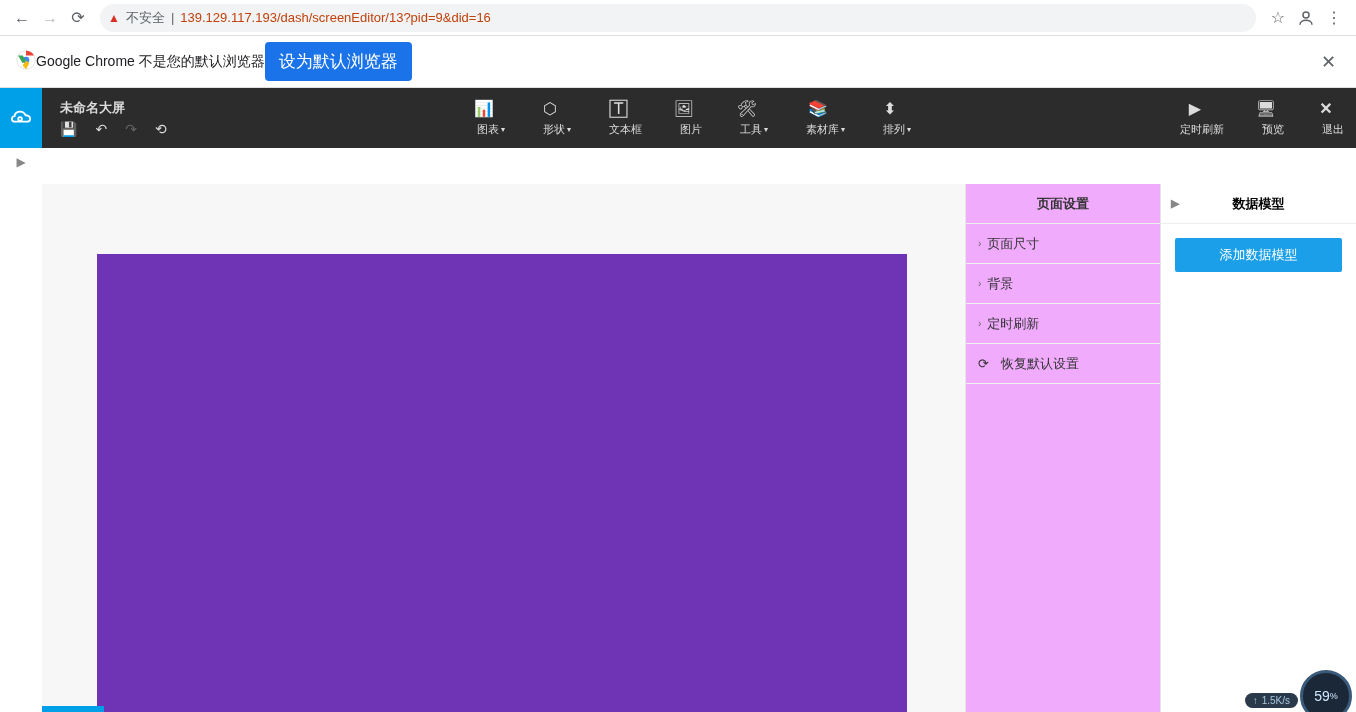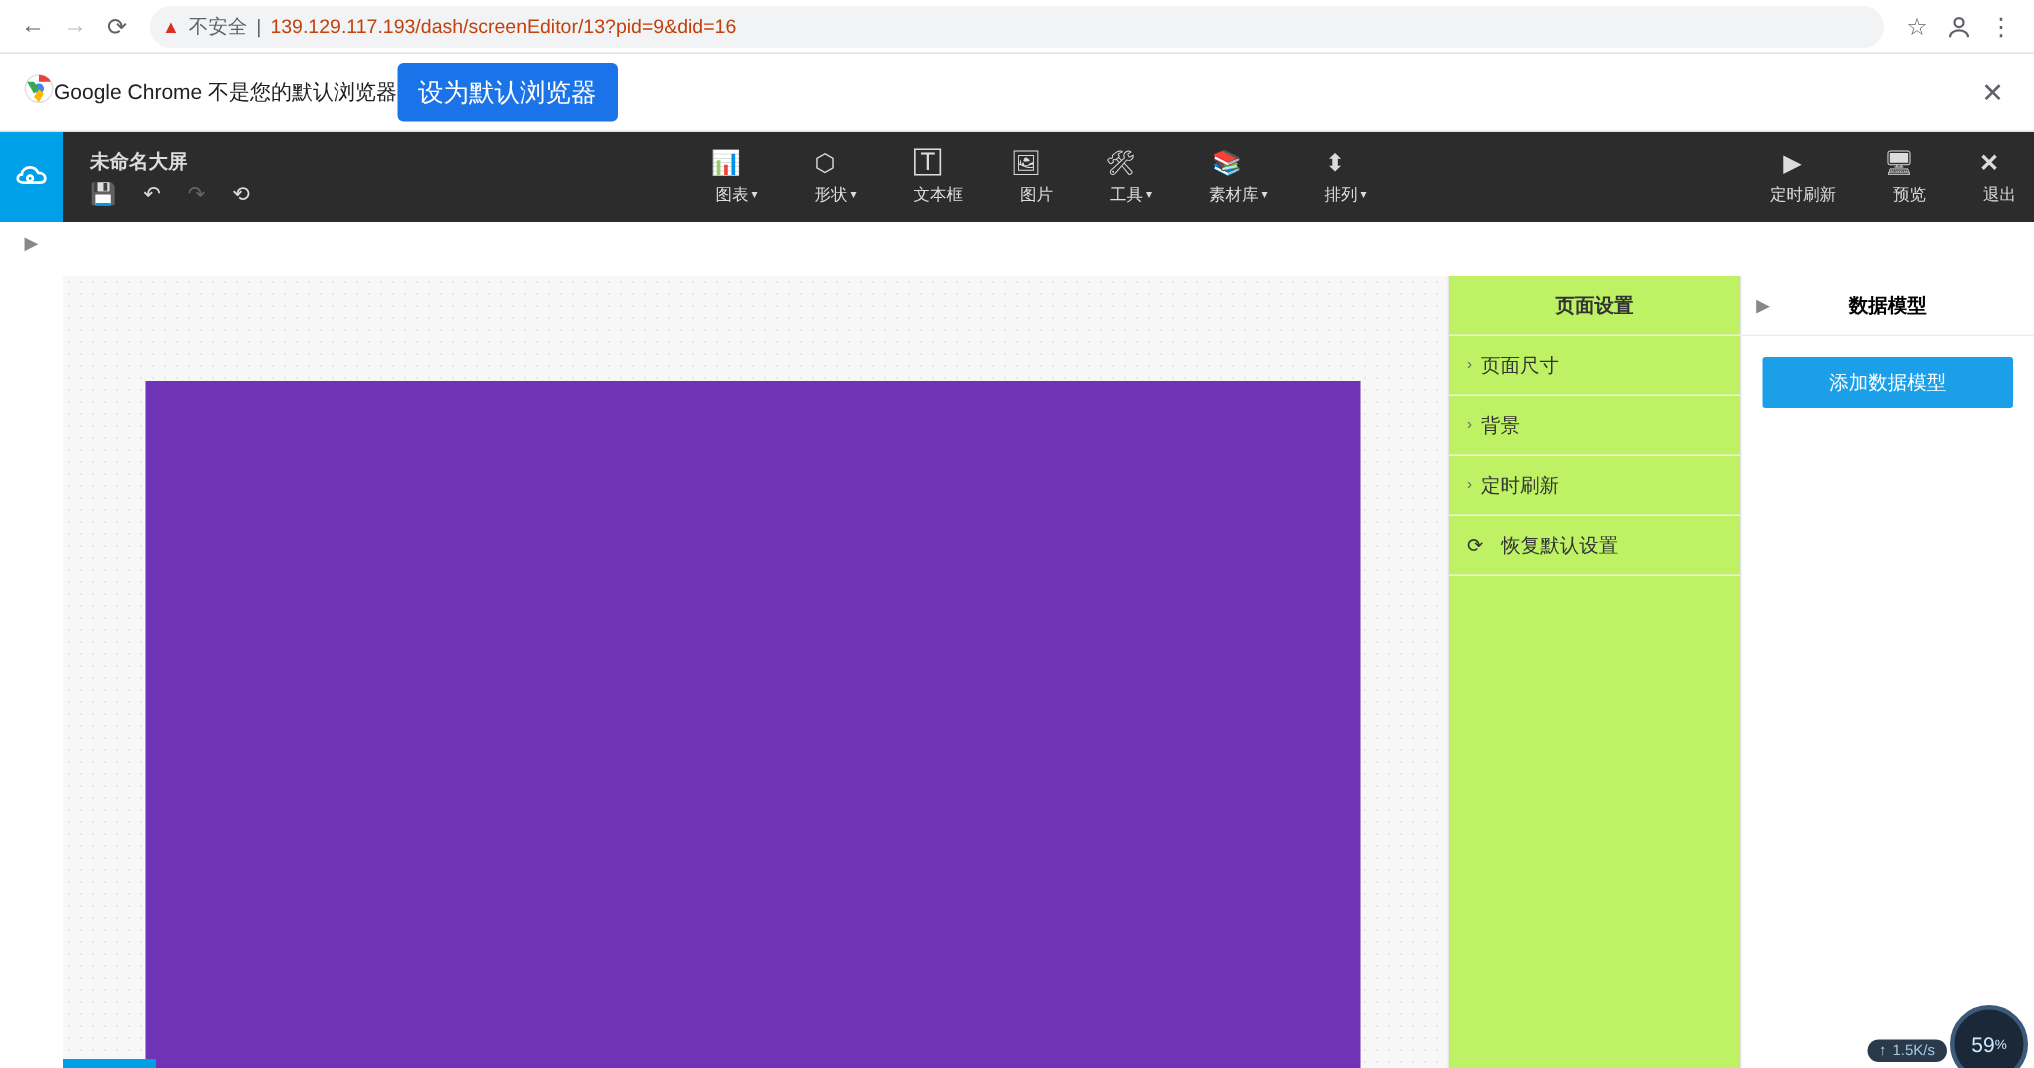--- a/index.html
+++ b/index.html
@@ -43,21 +43,21 @@
 .right-tools { display:flex; }
 .right-tools .tool-item { padding:0 12px; }
 .exit-ico { font-size:20px; font-weight:bold; }
 
 .workspace { flex:1; display:flex; min-height:0; }
 .canvas-wrap { flex:1; background:#f7f7f7; background-image:radial-gradient(#e8e8e8 0.6px, transparent 0.6px); background-size:8px 8px; position:relative; overflow:hidden; }
 .canvas { position:absolute; left:55px; top:70px; width:810px; height:460px; background:#6f33b5; }
 
 .zoom-bar { position:absolute; left:0; bottom:0; height:6px; background:#00a0e9; }
 
-.panel { width:195px; background:#bef264; border-left:1px solid #e5e5e5; display:flex; flex-direction:column; font-size:13px; color:#333; }
+.panel { width:195px; background:#f0abfc; border-left:1px solid #e5e5e5; display:flex; flex-direction:column; font-size:13px; color:#333; }
 .panel-hdr { height:40px; display:flex; align-items:center; justify-content:center; font-weight:bold; border-bottom:1px solid #eee; }
 .panel-row { height:40px; display:flex; align-items:center; padding:0 12px; border-bottom:1px solid #f0f0f0; cursor:pointer; gap:6px; }
 .panel-row .chev { color:#666; font-size:10px; }
 .panel-row .chk { margin-left:auto; width:14px; height:14px; border:1px solid #bbb; }
 .panel-row .reload { margin-right:6px; }
 
 .side-panel { width:196px; background:#fff; border-left:1px solid #e5e5e5; display:flex; flex-direction:column; font-size:13px; }
 .side-hdr { height:40px; display:flex; align-items:center; padding:0 10px; gap:8px; border-bottom:1px solid #eee; font-weight:bold; justify-content:center; position:relative; }
 .side-hdr .collapse { position:absolute; left:10px; color:#888; font-size:11px; cursor:pointer; }
 .side-body { padding:14px; }

